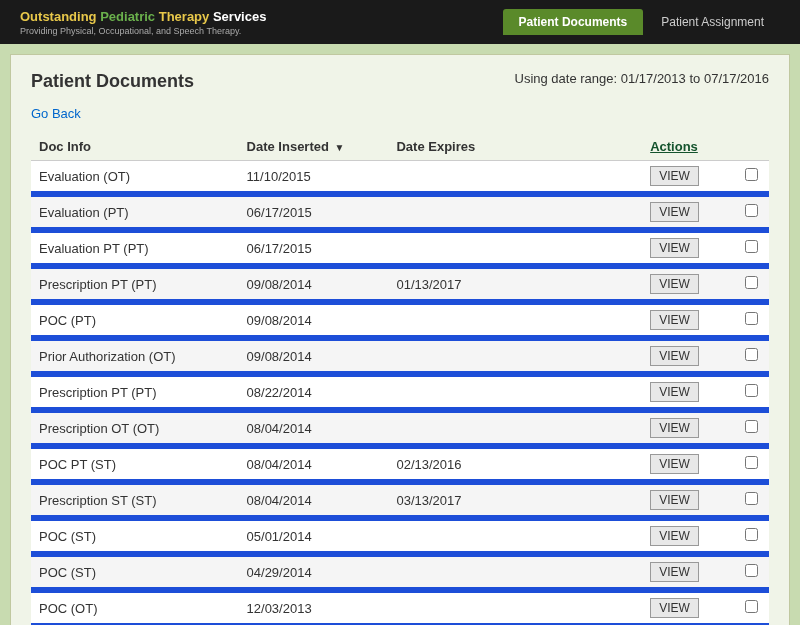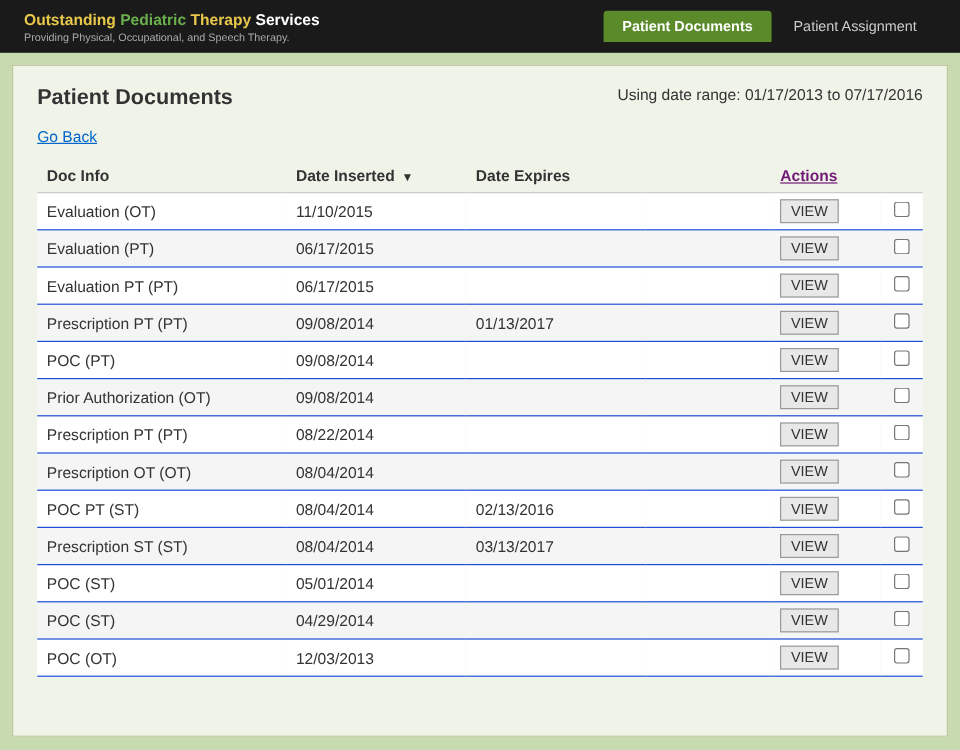--- a/index.html
+++ b/index.html
@@ -87,21 +87,20 @@
       color: #333;
       font-weight: bold;
       text-align: right;
     }
     .date-range span {
       font-weight: normal;
     }
 
     .go-back {
       color: #0066cc;
-      text-decoration: underline;
       cursor: pointer;
       font-size: 13px;
       margin-bottom: 8px;
       display: inline-block;
       text-align: center;
     }
 
     
     .doc-table {
       width: 100%;
@@ -112,30 +111,30 @@
       padding: 6px 8px;
       text-align: left;
       font-weight: bold;
       font-size: 13px;
       color: #333;
       border-bottom: 1px solid #ccc;
       background: transparent;
     }
     .doc-table thead tr th.actions-col {
       text-decoration: underline;
-      color: #701a75;
+      color: #14532d;
     }
     .sort-arrow {
       display: inline-block;
       margin-left: 2px;
       font-size: 10px;
     }
 
     .doc-table tbody tr {
-      border-bottom: 1px solid #1d4ed8;
+      border-bottom: 6px solid #1d4ed8;
     }
     .doc-table tbody tr:nth-child(odd) {
       background: #ffffff;
     }
     .doc-table tbody tr:nth-child(even) {
       background: #f5f5f5;
     }
     .doc-table tbody td {
       padding: 5px 8px;
       font-size: 13px;

